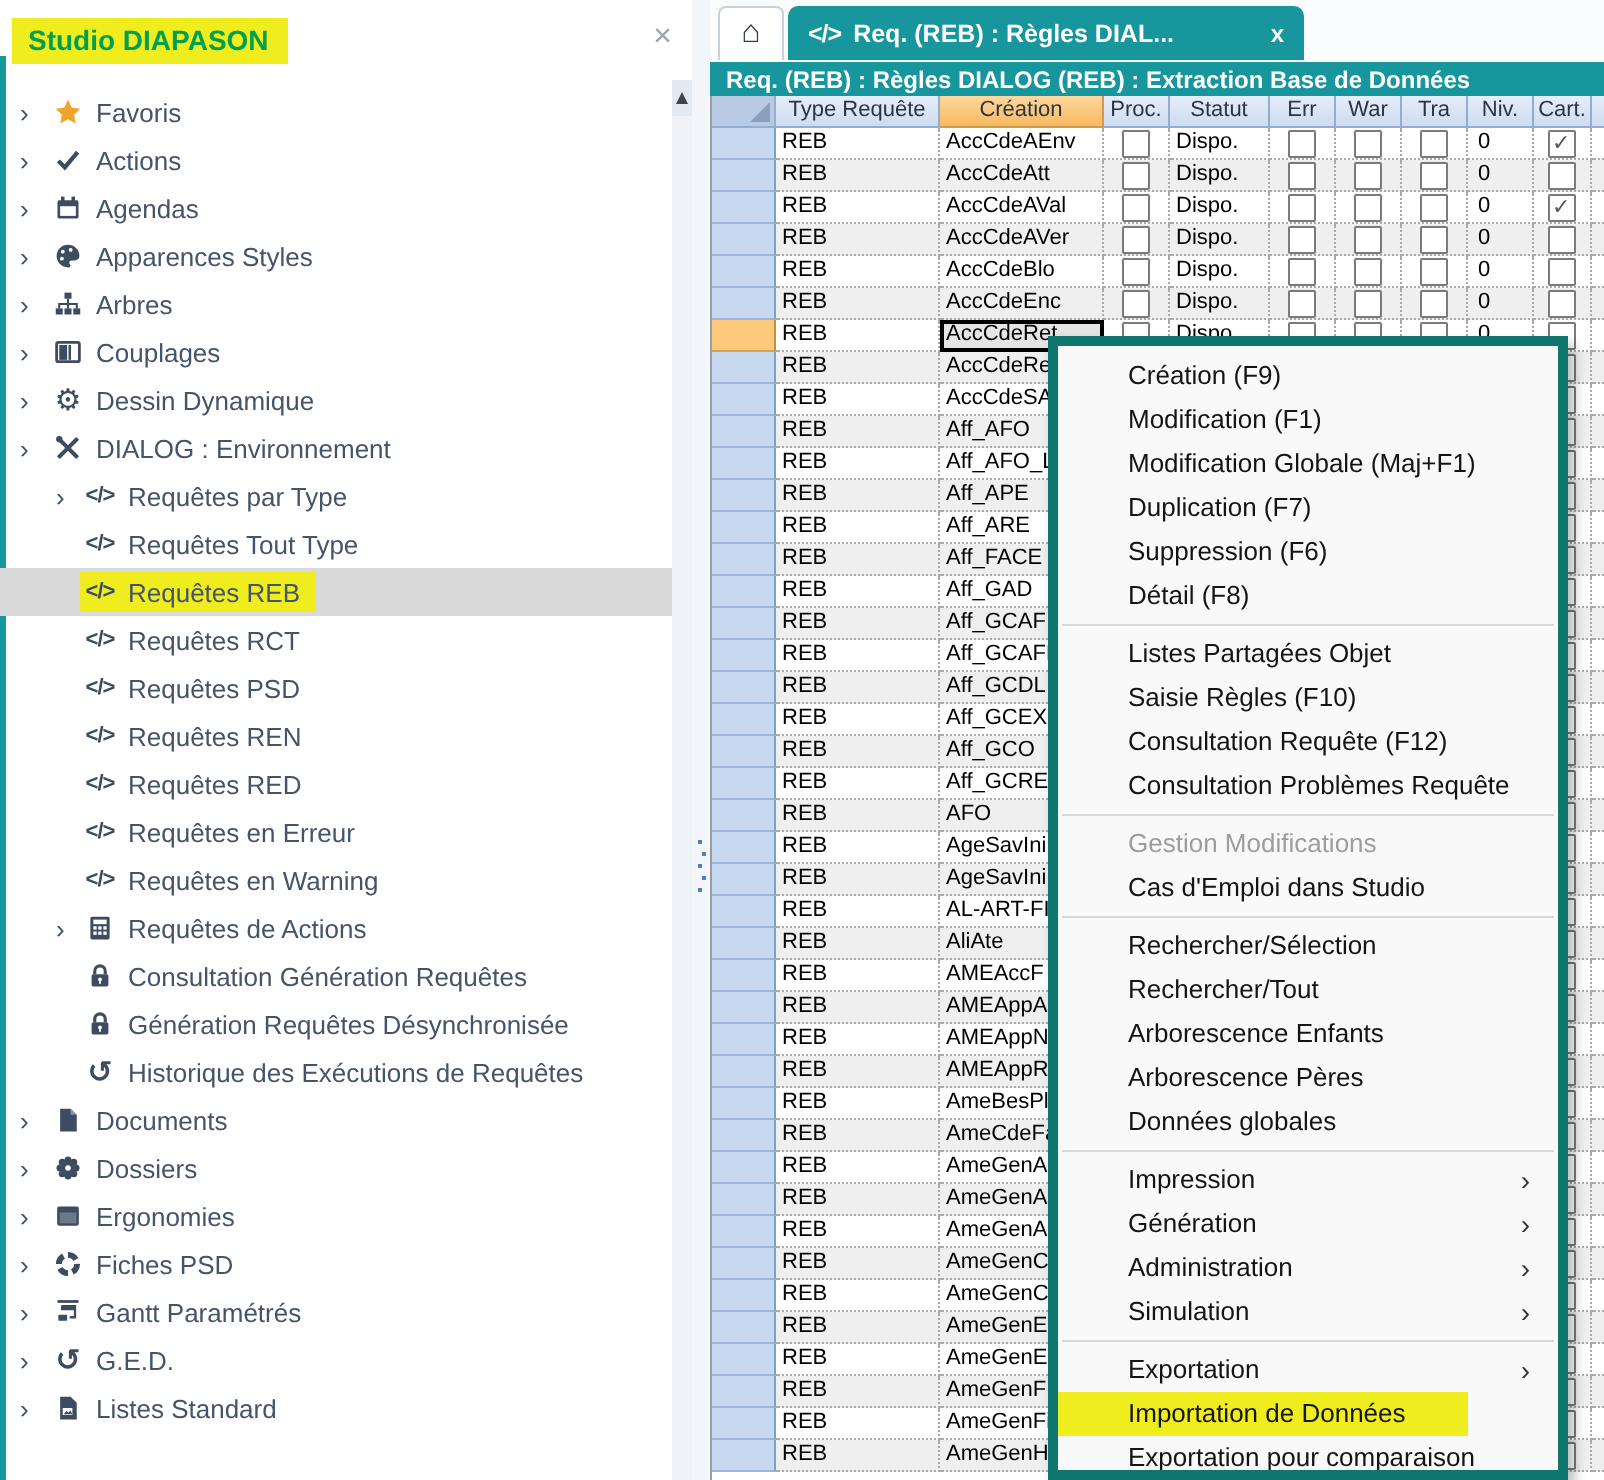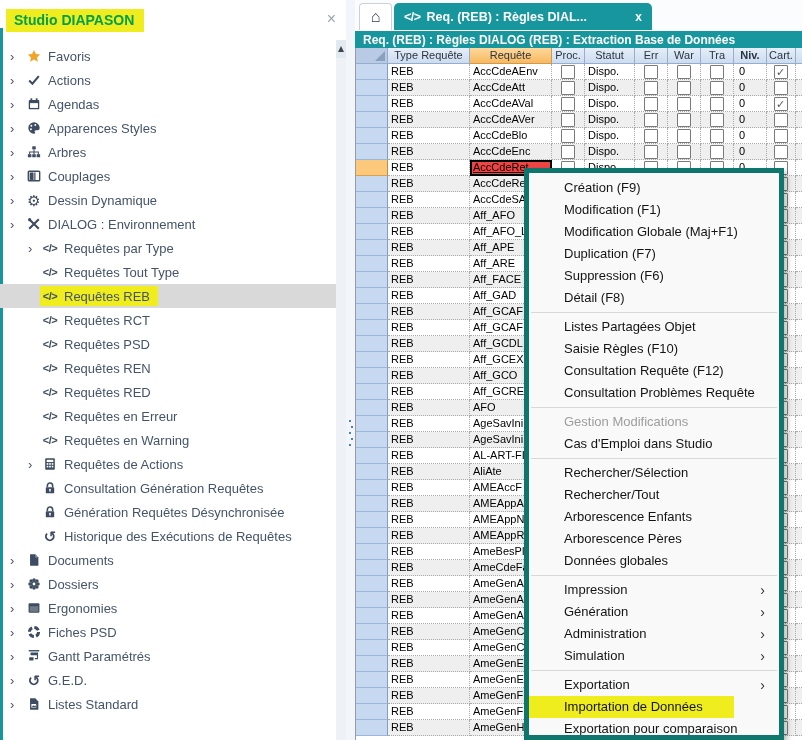--- a/index.html
+++ b/index.html
@@ -68,21 +68,21 @@
   .grow:nth-child(even){background:#efefef;}
   .rh{box-sizing:border-box;background:#c7d8f1;border-right:1px solid #7f9fc6;border-bottom:1px solid #9ab6da;}
   .grow.selrow .rh{background:#fcc97c;border-bottom:1px solid #d9a14e;border-right:1px solid #c08e45;}
   .gc{box-sizing:border-box;border-right:1px dotted #a9a9a9;border-bottom:1px dotted #a9a9a9;
     padding-left:3px;line-height:15px;white-space:nowrap;overflow:hidden;}
   .gc.num{padding-left:5px;}
   .gc.cbc{display:flex;align-items:center;justify-content:center;padding:0;}
   .cb{width:12px;height:12px;border:1px solid #7a7a7a;background:#fff;border-radius:1px;
     position:relative;box-sizing:content-box;}
   .cb.checked::after{content:"\2713";position:absolute;left:1px;top:-1px;font-size:11px;color:#555;}
-  .gc.focus{outline:2px solid #000;outline-offset:-2px;background:#ef4444;text-decoration:underline;}
+  .gc.focus{outline:2px solid #000;outline-offset:-2px;background:#e5e5e5;}
 
   
   #ctx{position:absolute;left:524px;top:168px;width:260px;height:572px;background:#f9f9f9;
     border:5px solid #0f766e;box-shadow:3px 4px 6px rgba(0,0,0,.28);box-sizing:border-box;
     padding-top:4px;overflow:hidden;font-size:13px;color:#141414;}
   .mi{height:22px;line-height:22px;padding-left:35px;position:relative;white-space:nowrap;}
   .mi.disabled{color:#9d9d9d;}
   .mi .arrow{position:absolute;right:14px;top:0;font-size:14px;color:#333;}
   .msep{height:1px;background:#d8d8d8;margin:3px 2px;}
 </style>
@@ -393,27 +393,27 @@
         <span class="codepfx">&lt;/&gt;</span>
         <span>Req. (REB) : Règles DIAL...</span>
         <span class="tab-close">x</span>
       </div>
     </div>
     <div id="titlebar" style="background: rgb(23, 150, 158);">Req. (REB) : Règles DIALOG (REB) : Extraction Base de Données</div>
     <div id="grid">
       <div id="grid-header">
           <div class="gh corner" style="width: 32px;"></div>
           <div class="gh" style="width: 82px;">Type Requête</div>
-          <div class="gh sorted" style="width: 82px;">Requête</div>
+          <div class="gh sorted" style="width: 82px;">Création</div>
           <div class="gh" style="width: 33px;">Proc.</div>
           <div class="gh" style="width: 50px;">Statut</div>
           <div class="gh" style="width: 33px;">Err</div>
           <div class="gh" style="width: 33px;">War</div>
           <div class="gh" style="width: 33px;">Tra</div>
-          <div class="gh" style="width: 33px; font-weight: bold;">Niv.</div>
+          <div class="gh" style="width: 33px;">Niv.</div>
           <div class="gh" style="width: 29px;">Cart.</div>
           <div class="gh" style="width: 6px; border-right: none;"></div>
         </div>
       <div id="grid-body">
           <div class="grow">
             <div class="rh" style="width: 32px;"></div>
             <div class="gc" style="width: 82px;">REB</div>
             <div class="gc" style="width: 82px;">AccCdeAEnv</div>
             <div class="gc cbc" style="width: 33px;">
               <span class="cb"></span>

